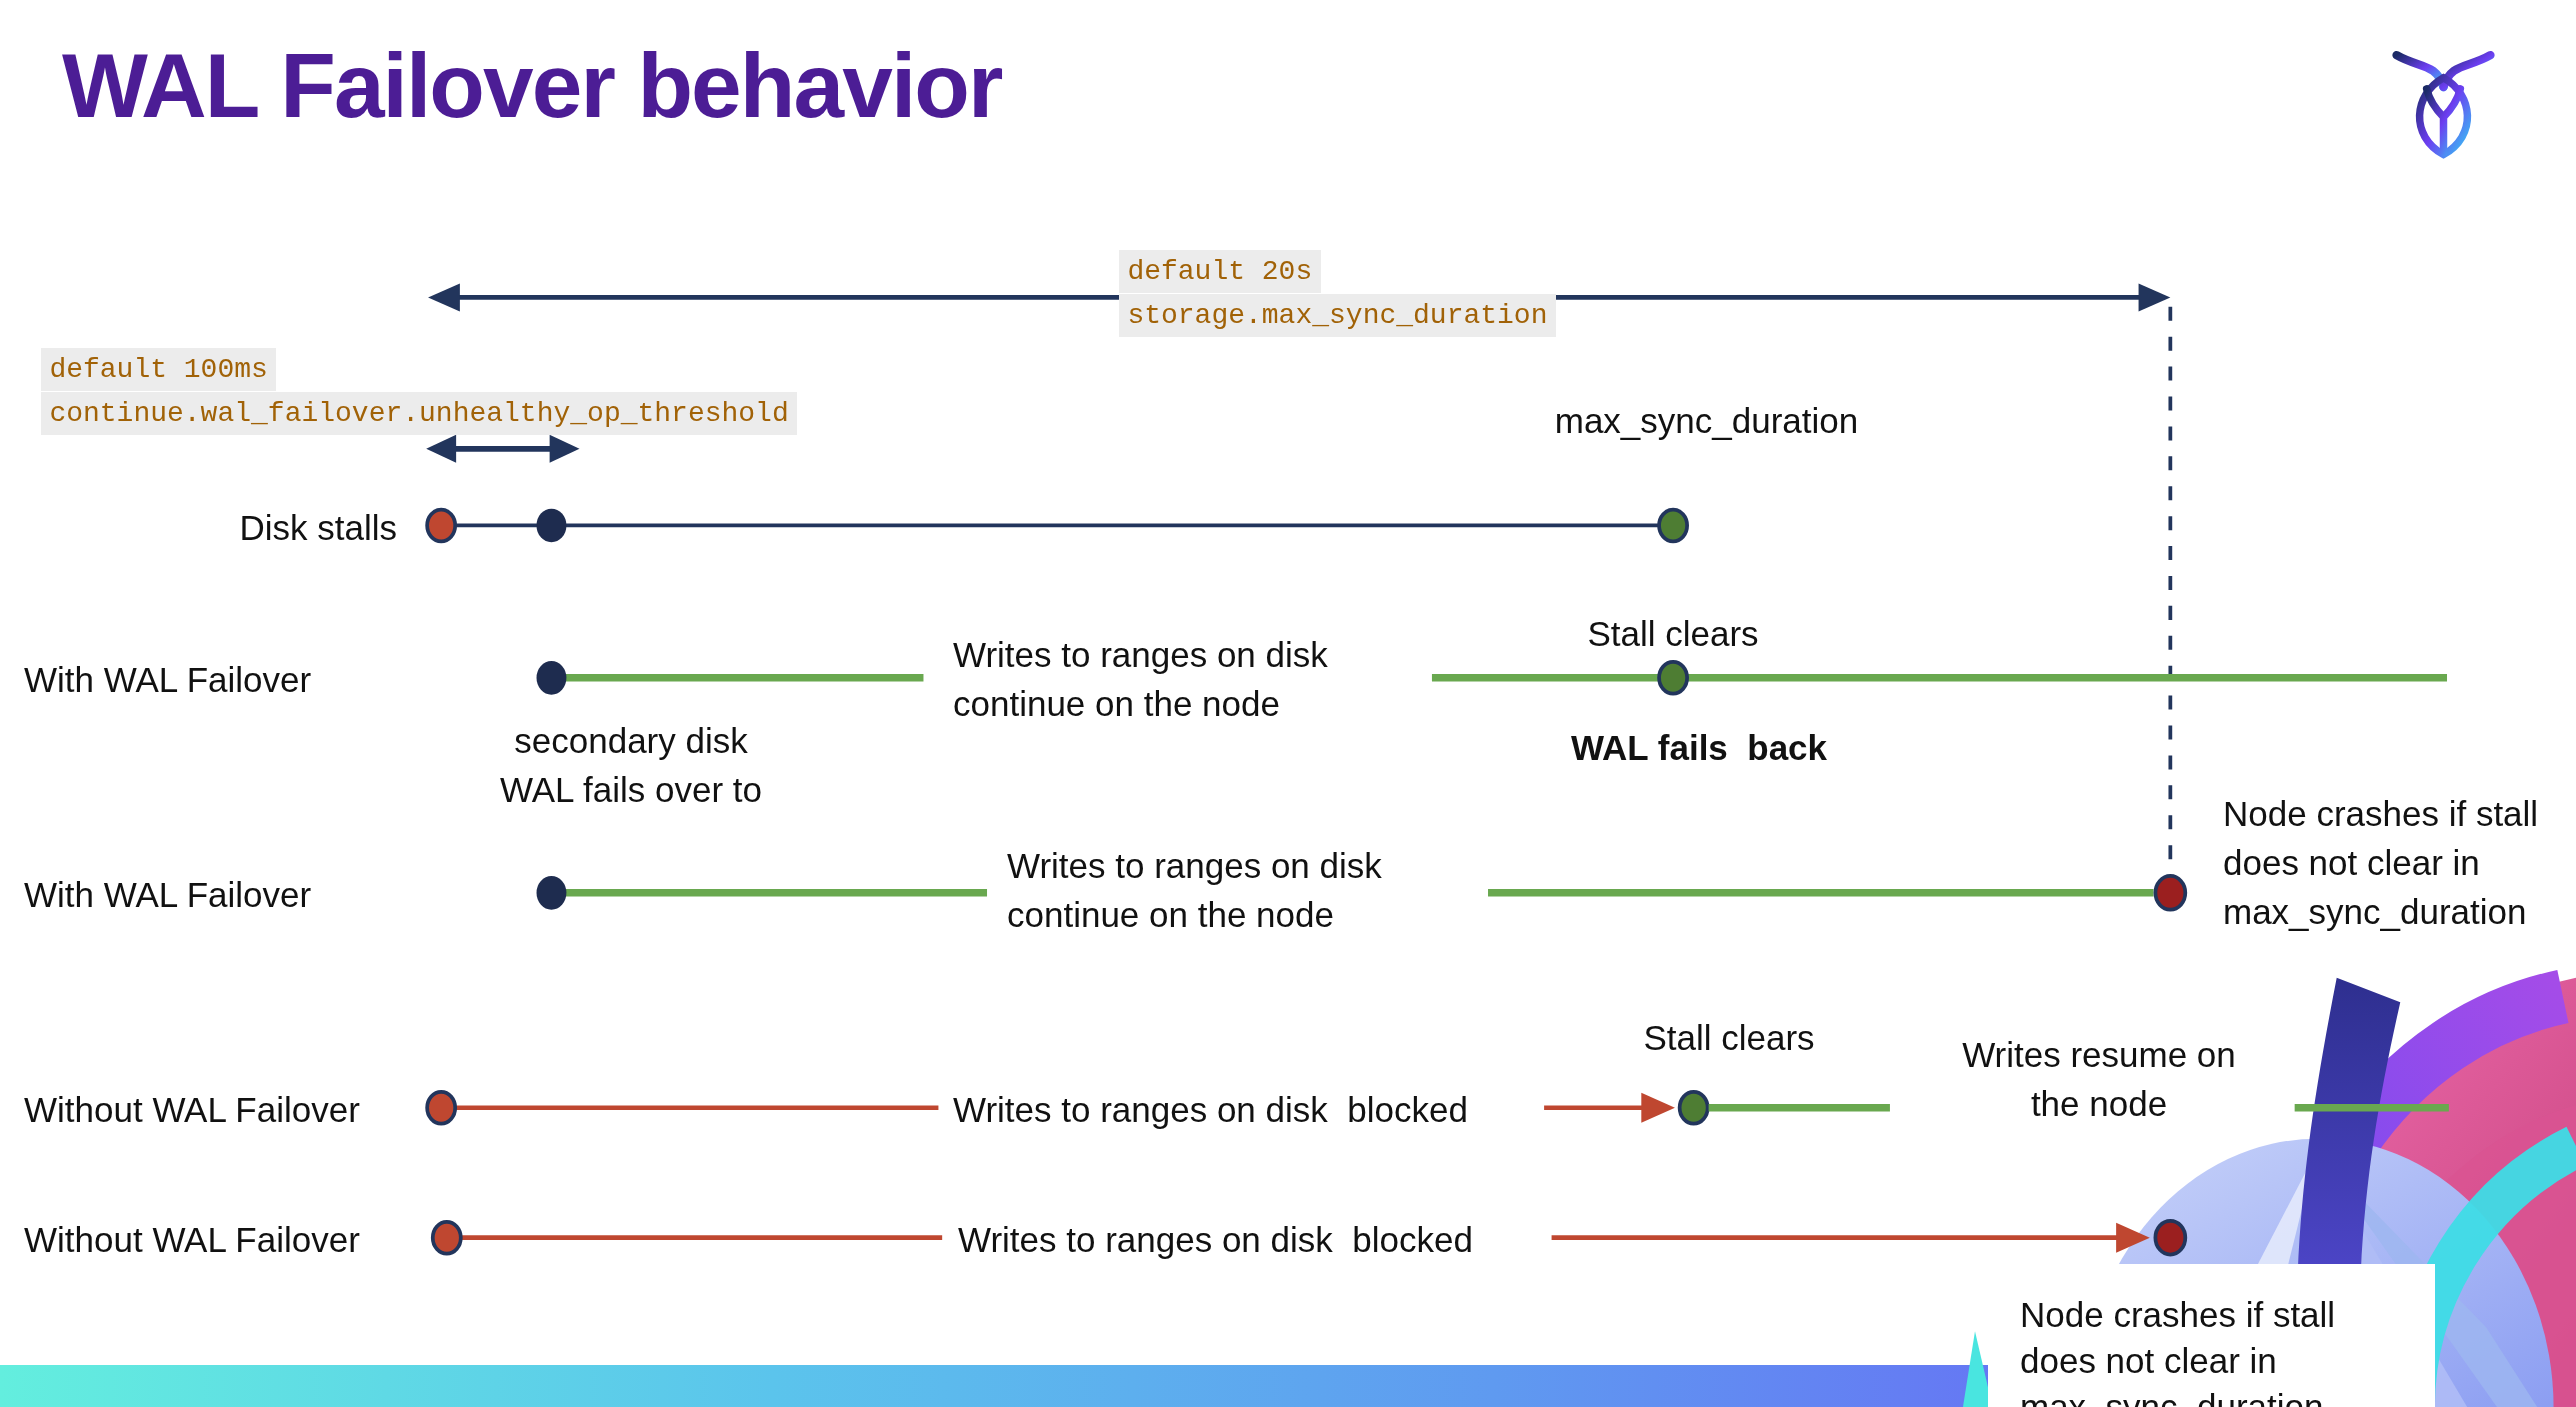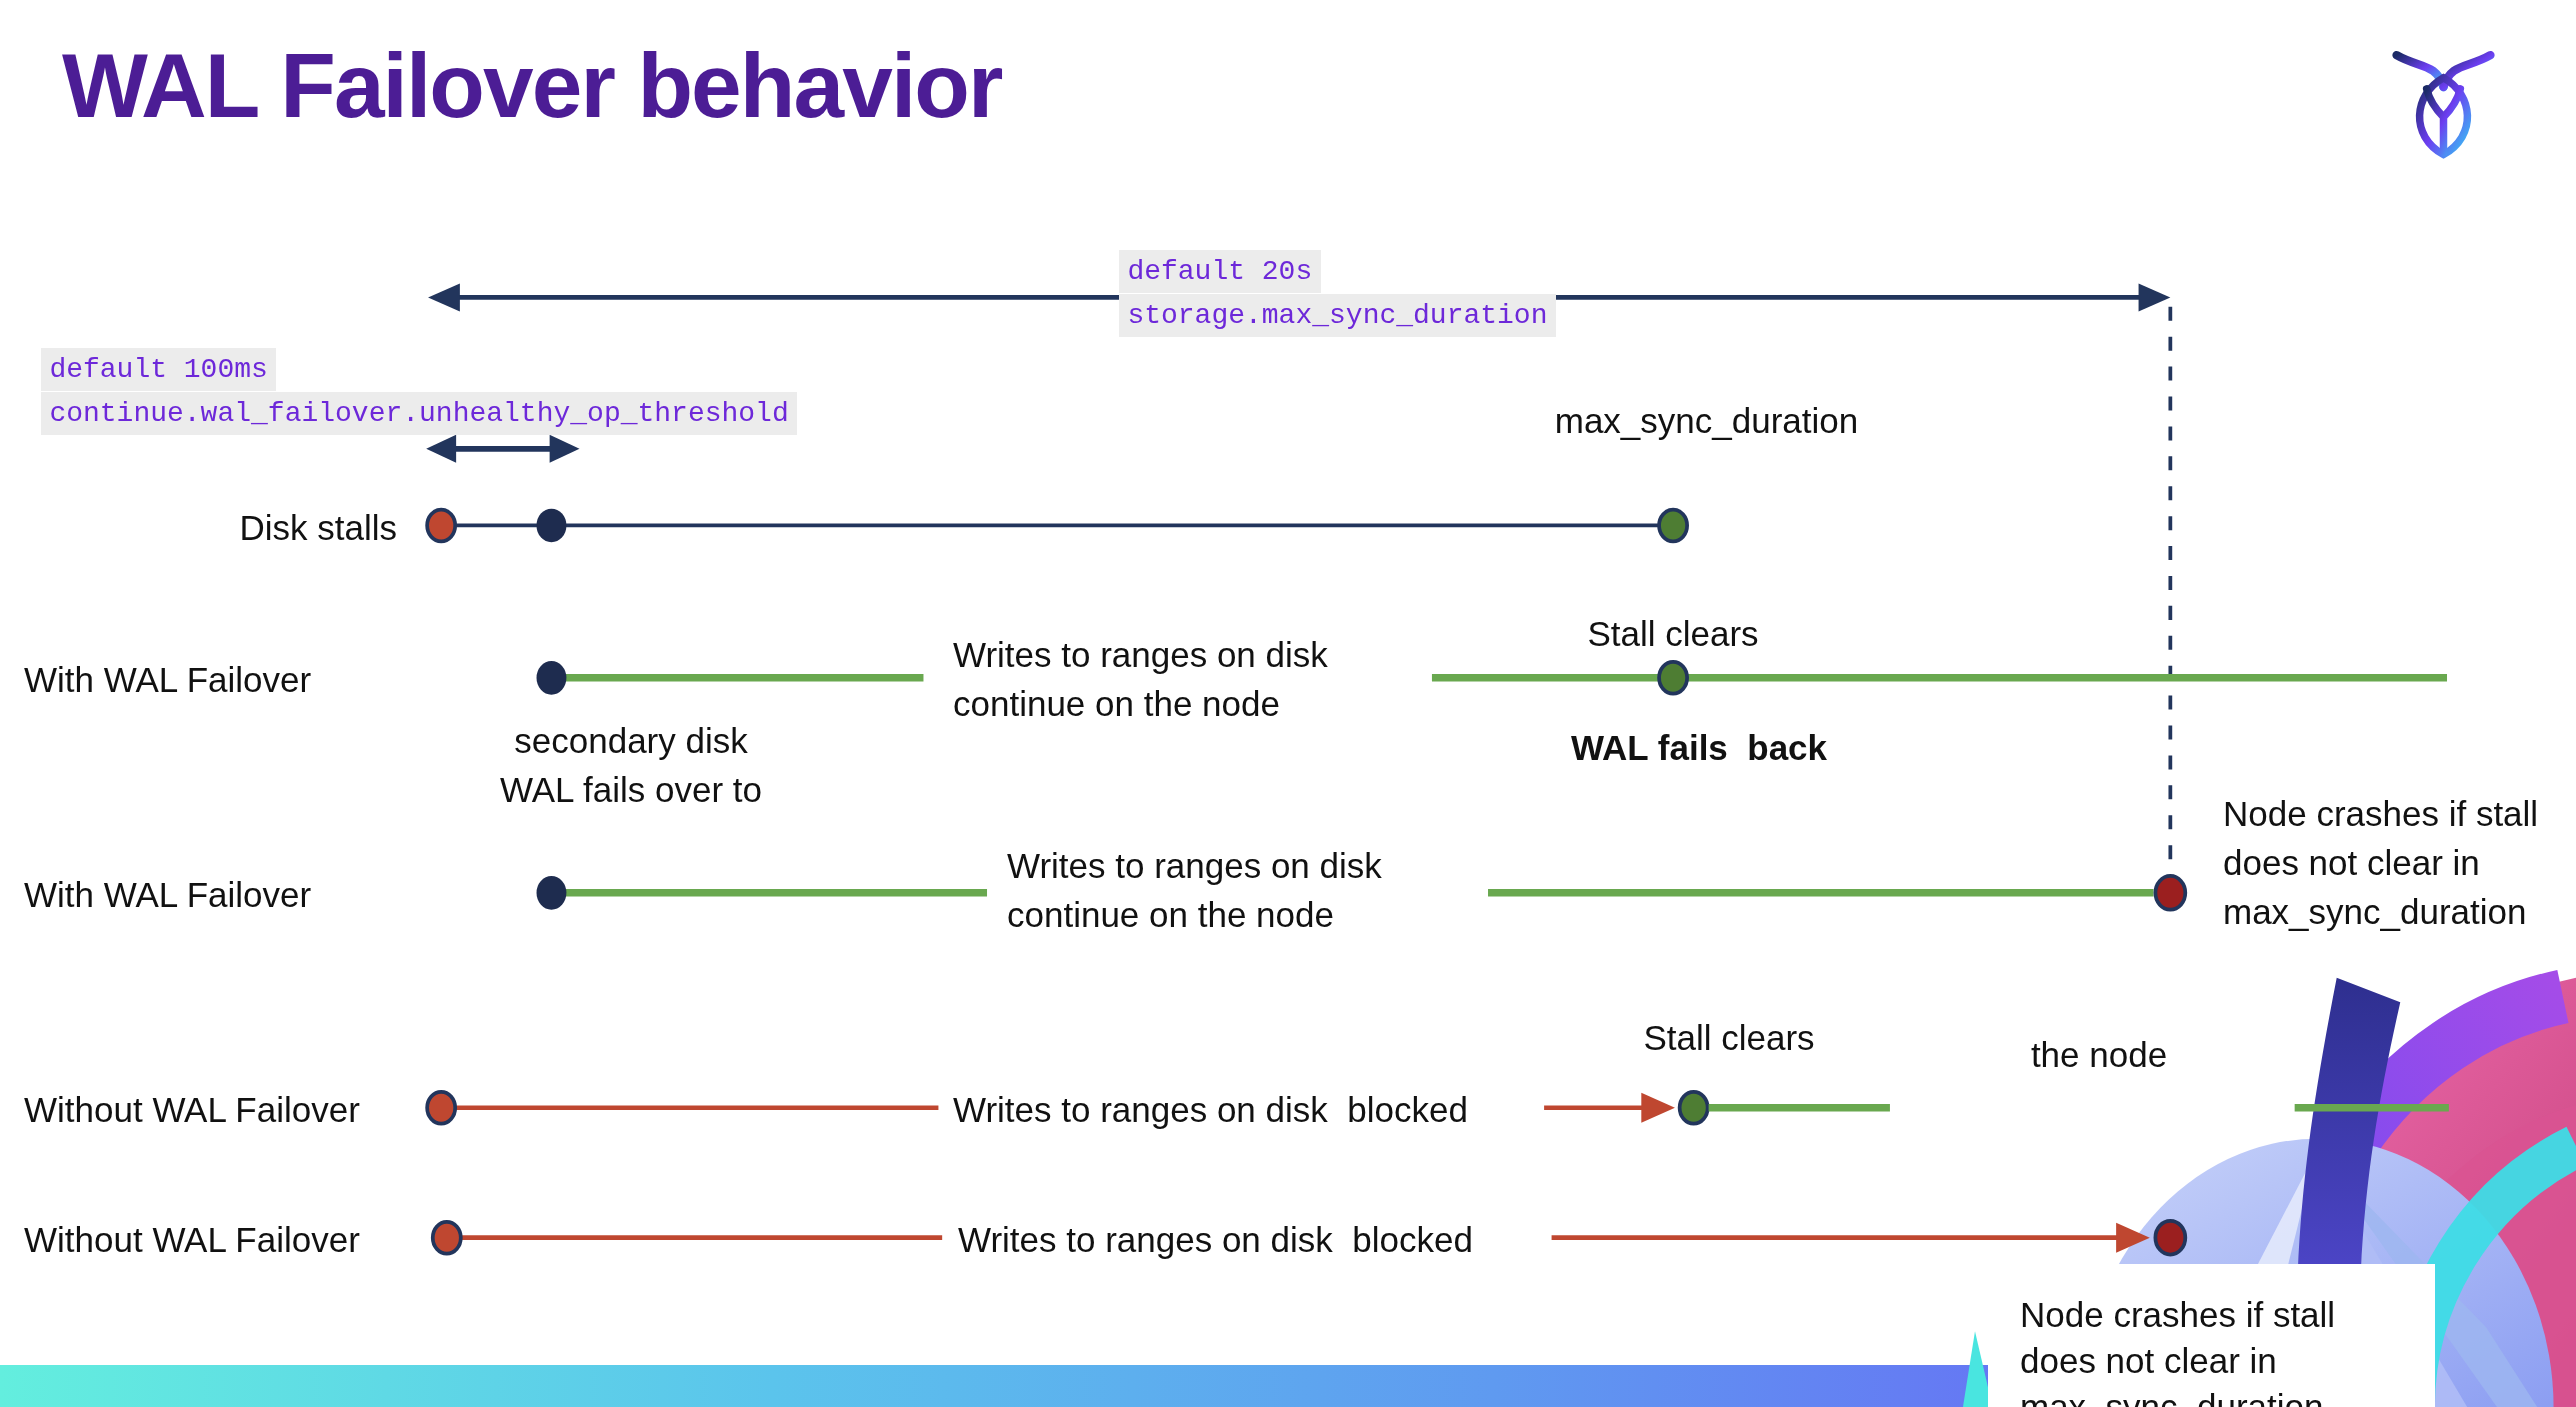--- a/index.html
+++ b/index.html
@@ -5,21 +5,21 @@
   html,body{margin:0;padding:0;background:#ffffff;}
   .slide{position:relative;width:2576px;height:1408px;background:#ffffff;overflow:hidden;
          font-family:"Liberation Sans",sans-serif;color:#111;}
   .abs{position:absolute;}
   .title{font-size:91px;font-weight:800;letter-spacing:-1.9px;color:#4c1d95;}
   .lbl{font-size:35px;line-height:49px;}
   .lbl span{display:block;white-space:pre;}
   .center{text-align:center;}
   .right{text-align:right;}
   .mono{font-family:"Liberation Mono","DejaVu Sans Mono",monospace;font-size:28px;line-height:37px;}
-  .mono .code{display:table;background:#ECECEC;padding:2.8px 8.4px;margin-bottom:1.9px;white-space:pre;color:#6d28d9;}
+  .mono .code{display:table;background:#ECECEC;padding:2.8px 8.4px;margin-bottom:1.9px;white-space:pre;color:#a16207;}
   .whitebg{background:#ffffff;}
   .notebox{background:#ffffff;box-sizing:border-box;padding:28px 0 0 32px;}
   .notebox span{display:block;white-space:pre;font-size:35px;line-height:46px;}
   svg{position:absolute;left:0;top:0;}
   .footer-bar{position:absolute;left:0;top:1365px;width:2576px;height:43px;
     background:linear-gradient(90deg,#63EEDE 0%,#5BC4EC 30%,#5F9AF0 58%,#6673F4 80%,#7A57E6 100%);}
 </style>
 </head>
 <body>
 
@@ -189,20 +189,21 @@
     <span>max_sync_duration</span>
   </div>
 
   <div class="abs lbl" style="left:953px;top:1085px;">
     <span>Writes to ranges on disk  blocked</span>
   </div>
   <div class="abs lbl center" style="left:1589px;top:1013px;width:280px;">
     <span>Stall clears</span>
   </div>
   <div class="abs lbl center whitebg" style="left:1927px;top:1030px;width:344px;">
+    <span>Writes resume on</span>
     <span>the node</span>
   </div>
 
   <div class="abs lbl" style="left:958px;top:1215px;">
     <span>Writes to ranges on disk  blocked</span>
   </div>
   <div class="abs notebox" style="left:1988px;top:1264px;width:447px;height:144px;">
     <span>Node crashes if stall</span>
     <span>does not clear in</span>
     <span>max_sync_duration</span>

